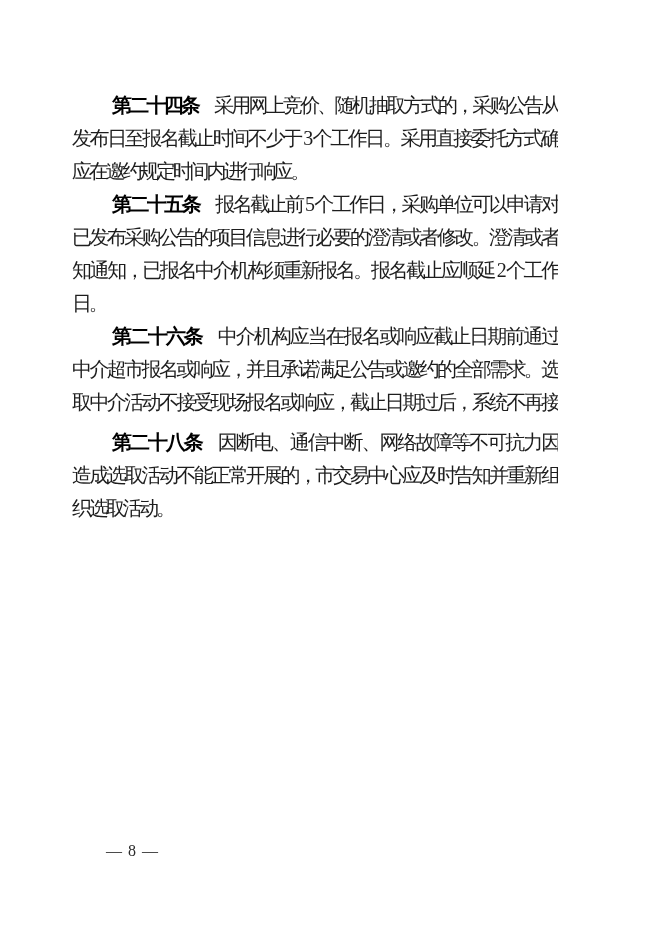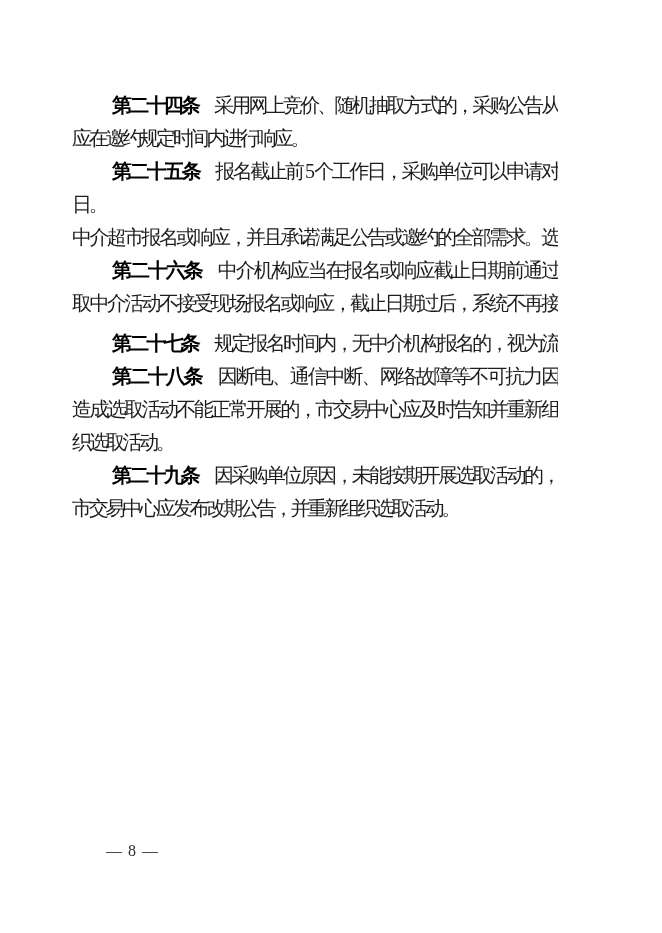--- a/index.html
+++ b/index.html
@@ -60,38 +60,36 @@
     font-family: "Liberation Serif", "DejaVu Serif", serif;
   }
 </style>
 </head>
 <body>
 
 <div class="page">
   <div class="text-block" id="text-block">
       <div class="para p0">
         <div class="line firstline"><span class="head">第二十四条</span><span>采用网上竞价、随机抽取方式的，采购公告从</span></div>
+        <div class="line">发布日至报名截止时间不少于 3 个工作日。采用直接委托方式确</div>
         <div class="line endline">应在邀约规定时间内进行响应。</div>
       </div>
       <div class="para p1">
         <div class="line firstline"><span class="head">第二十五条</span><span>报名截止前 5 个工作日，采购单位可以申请对</span></div>
+        <div class="line">已发布采购公告的项目信息进行必要的澄清或者修改。澄清或者</div>
+        <div class="line">知通知，已报名中介机构须重新报名。报名截止应顺延 2 个工作</div>
         <div class="line endline">日。</div>
       </div>
       <div class="para p2">
+        <div class="line firstline"><span class="head">第二十六条</span><span>中介机构应当在报名或响应截止日期前通过</span></div>
         <div class="line">中介超市报名或响应，并且承诺满足公告或邀约的全部需求。选</div>
-        <div class="line firstline"><span class="head">第二十六条</span><span>中介机构应当在报名或响应截止日期前通过</span></div>
         <div class="line">取中介活动不接受现场报名或响应，截止日期过后，系统不再接</div>
       </div>
       <div class="para p3">
-        <div class="line firstline"><span class="head">第二十七条</span><span>规定报名时间内，无中介机构报名的，视为流</span></div>
       </div>
       <div class="para p4">
         <div class="line firstline"><span class="head">第二十八条</span><span>因断电、通信中断、网络故障等不可抗力因素，</span></div>
         <div class="line">造成选取活动不能正常开展的，市交易中心应及时告知并重新组</div>
         <div class="line endline">织选取活动。</div>
       </div>
-      <div class="para p5">
-        <div class="line firstline"><span class="head">第二十九条</span><span>因采购单位原因，未能按期开展选取活动的，</span></div>
-        <div class="line endline">市交易中心应发布改期公告，并重新组织选取活动。</div>
-      </div>
     </div>
   <div class="page-number">— 8 —</div>
 </div>
 
 </body></html>

